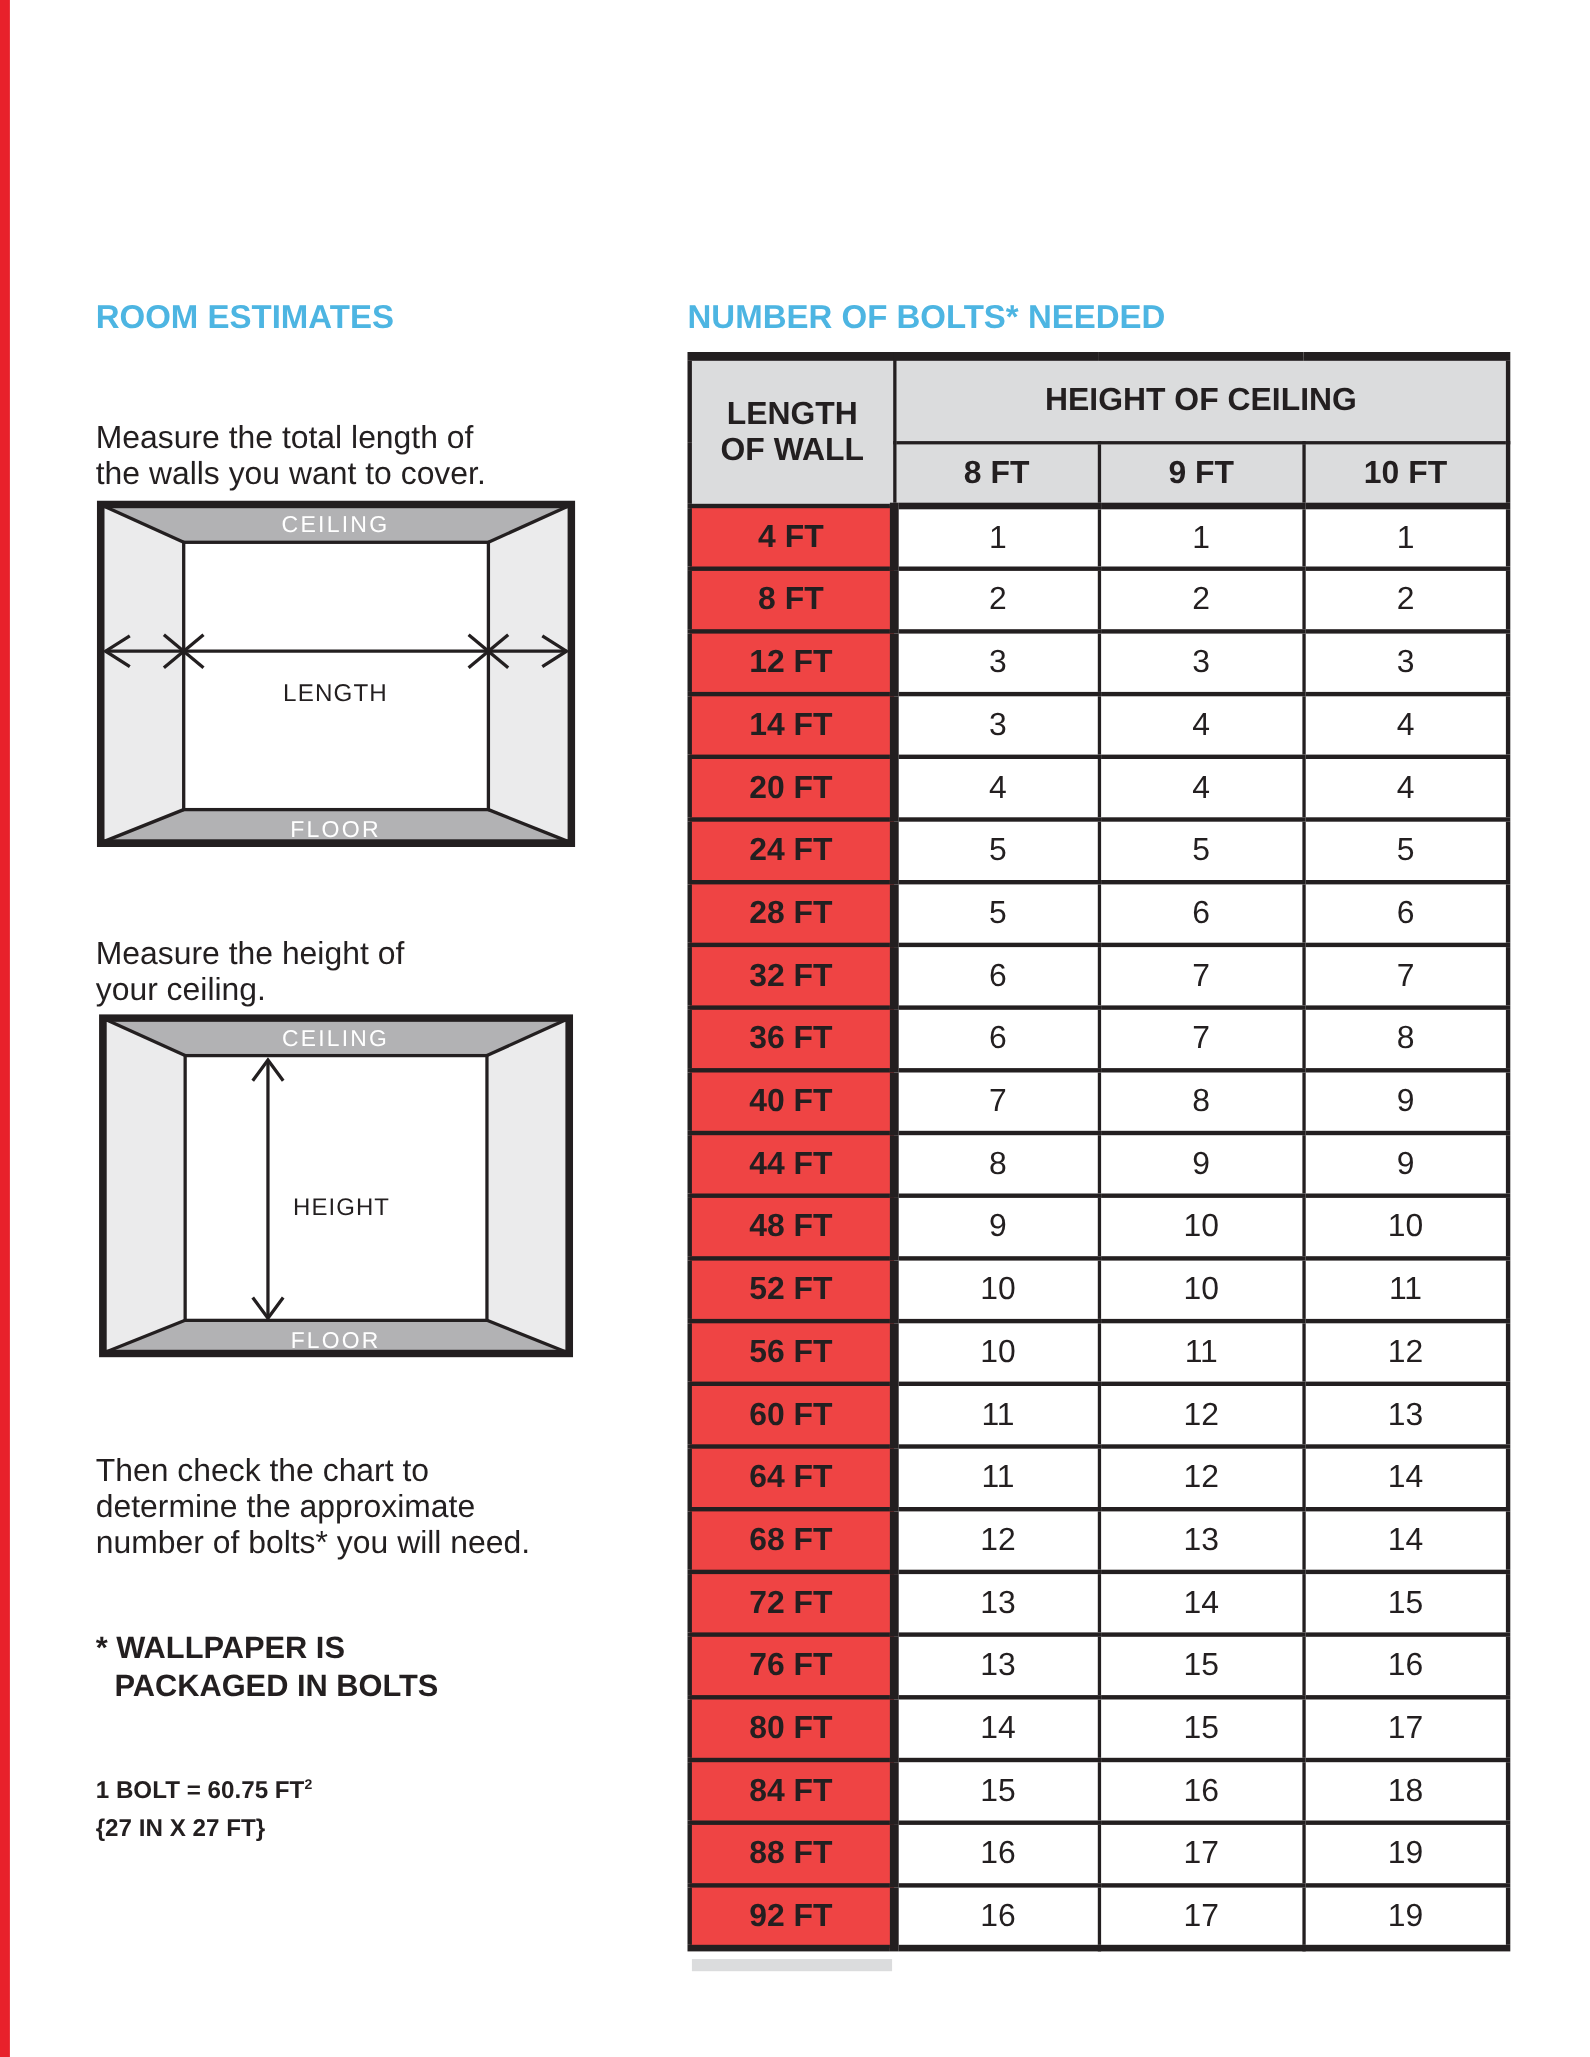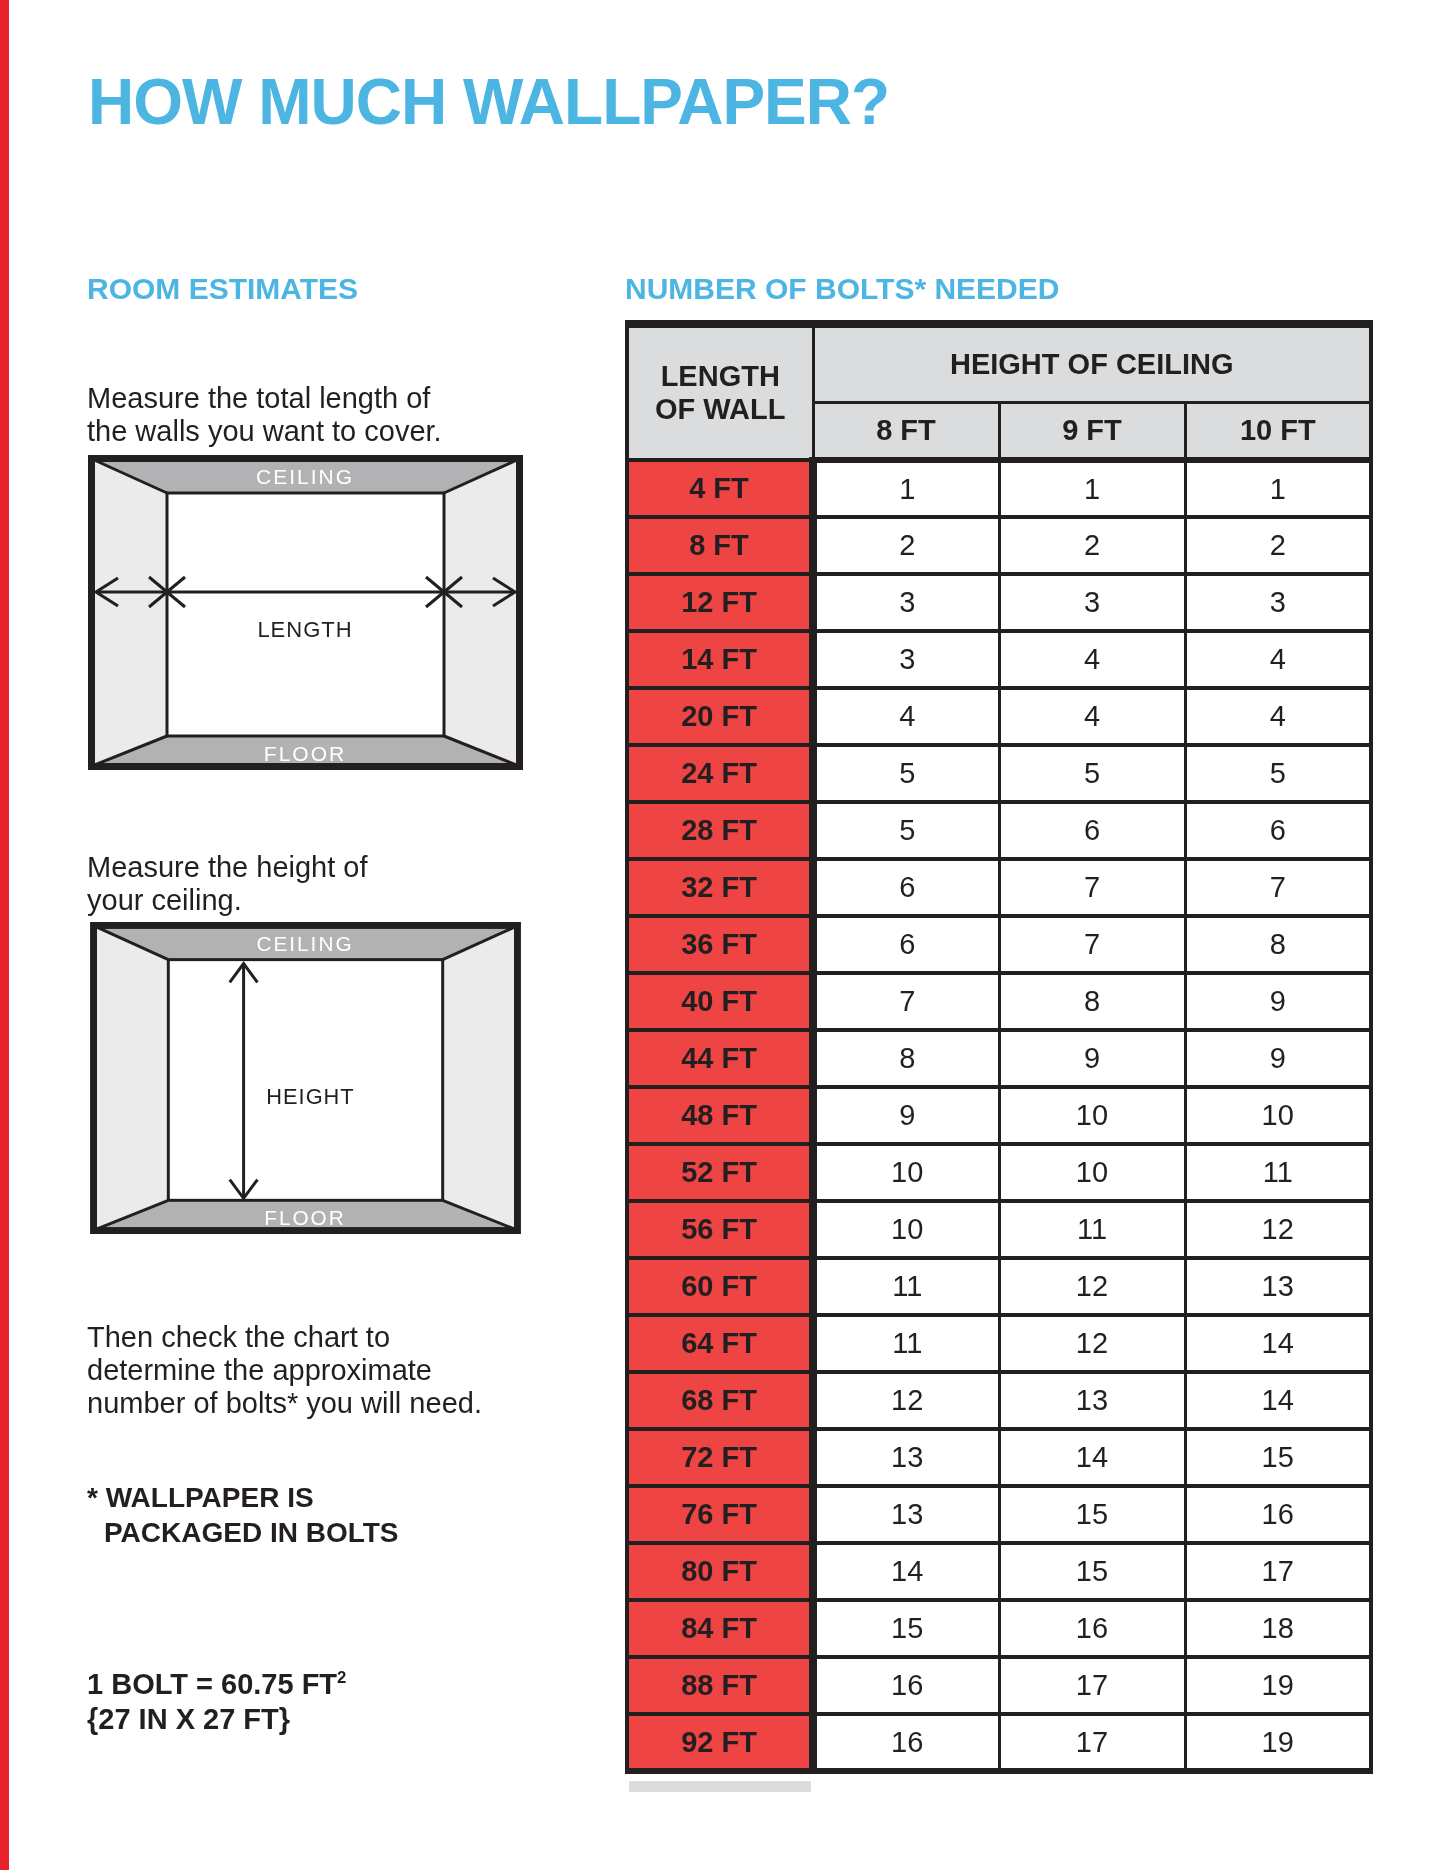--- a/index.html
+++ b/index.html
@@ -13,21 +13,21 @@
   .blue-head{font-size:30px;font-weight:bold;color:#4DB5E2;letter-spacing:0;}
   #room-estimates{left:87px;top:272px;}
   #table-heading{left:625px;top:272px;width:744px;text-align:left;}
   .para{left:87px;font-size:29px;line-height:33px;color:#231F20;margin-top:42px;}
   #para1{top:340px;}
   #para2{top:809px;}
   #para3{top:1279px;}
   .note{left:87px;font-size:28px;line-height:35px;font-weight:bold;color:#231F20;}
   #note-block{top:1480px;}
   #note-block .indent{padding-left:17px;}
-  #bolt-block{top:1660px;font-size:29px;line-height:35px;}
+  #bolt-block{top:1604px;font-size:22px;line-height:35px;}
   #bolt-block sup{font-size:0.58em;vertical-align:super;}
   .diagram{left:88px;width:435px;}
   #diagram-length{top:455px;height:315px;}
   #diagram-height{top:922px;height:312px;}
   .diagram svg{display:block;width:100%;height:100%;}
 
   
   #bolt-table-wrap{left:625px;top:320px;}
   table#bolt-table{border-collapse:collapse;table-layout:fixed;width:744px;background:#fff;}
   #bolt-table col{width:186px;}
@@ -48,21 +48,20 @@
   .svg-band-label{fill:#ffffff;font-size:21px;letter-spacing:2px;}
   .svg-dim-label{fill:#231F20;font-size:22px;letter-spacing:1px;}
 </style>
 </head>
 <body>
 
 <div id="canvas">
 
   <div id="red-stripe" class="abs"></div>
 
-  <div id="page-title" class="abs">HOW MUCH WALLPAPER?</div>
 
   <div id="room-estimates" class="abs blue-head">ROOM ESTIMATES</div>
 
   <div id="para1" class="abs para">
     <div>Measure the total length of</div>
     <div>the walls you want to cover.</div>
   </div>
 
   <div id="diagram-length" class="abs diagram">
     <svg viewBox="0 0 435 315">

